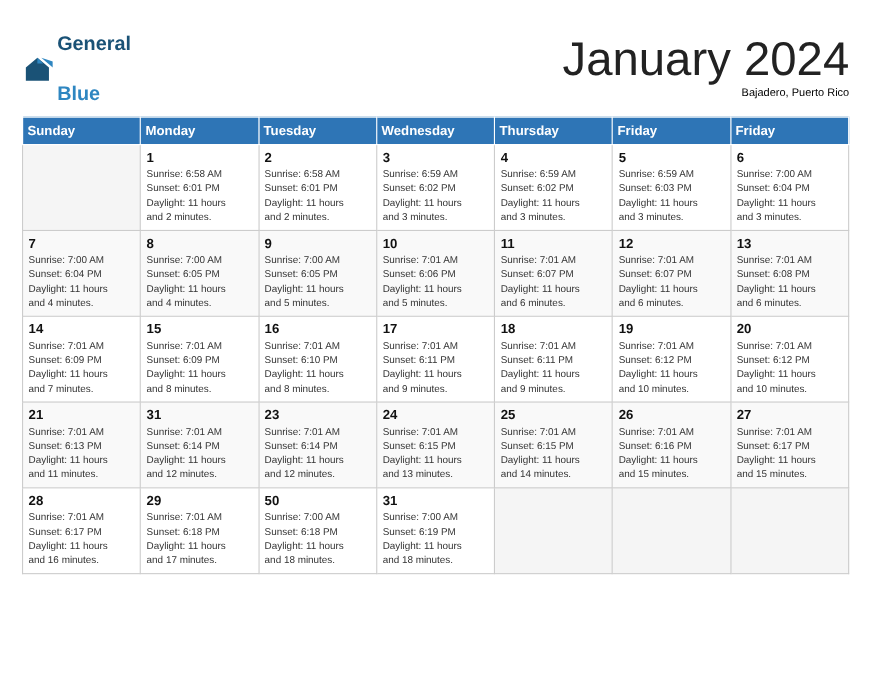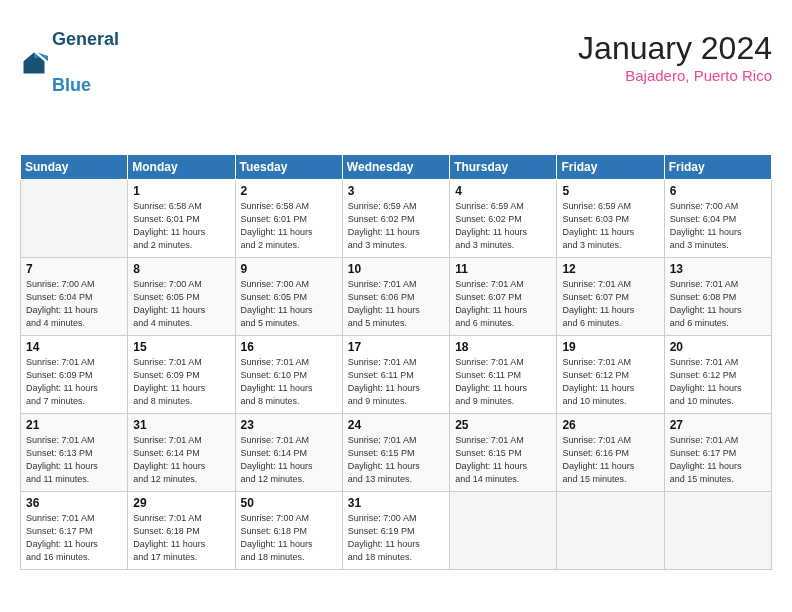--- a/index.html
+++ b/index.html
@@ -35,35 +35,34 @@
       line-height: 1.1;
     }
     .logo-icon {
       width: 28px;
       height: 28px;
     }
     .title-block {
       text-align: right;
     }
     .main-title {
-      font-size: 32px;
+      font-size: 43px;
       font-weight: normal;
       color: #222;
     }
     .sub-title {
-      font-size: 15px;
-      color: #ec4899;
+      font-size: 10px;
+      color: #000000;
     }
     .calendar {
       flex: 1;
       border-collapse: collapse;
       width: 100%;
       table-layout: fixed;
       font-size: 10px;
-      margin-top: 48px;
     }
     .calendar thead tr th {
       background-color: #2e75b6;
       color: #fff;
       padding: 5px 4px;
       text-align: left;
       font-size: 12px;
       font-weight: bold;
       border: 1px solid #fff;
     }
@@ -323,21 +322,21 @@
           <td>
             <span class="day-num">27</span>
             <div class="day-info" style="white-space: pre-line;">Sunrise: 7:01 AM
 Sunset: 6:17 PM
 Daylight: 11 hours
 and 15 minutes.</div>
           </td>
         </tr>
         <tr>
           <td>
-            <span class="day-num">36</span>
+            <span class="day-num">28</span>
             <div class="day-info" style="white-space: pre-line;">Sunrise: 7:01 AM
 Sunset: 6:17 PM
 Daylight: 11 hours
 and 16 minutes.</div>
           </td>
           <td>
             <span class="day-num">29</span>
             <div class="day-info" style="white-space: pre-line;">Sunrise: 7:01 AM
 Sunset: 6:18 PM
 Daylight: 11 hours

